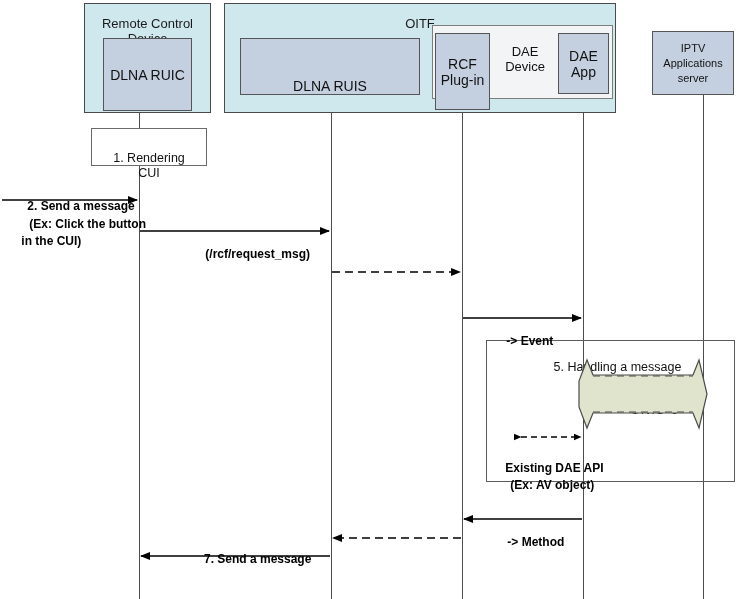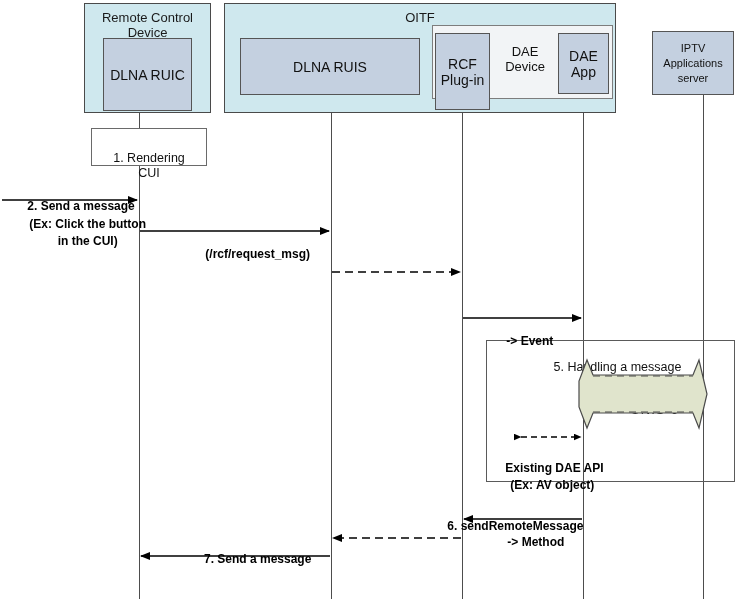--- a/index.html
+++ b/index.html
@@ -28,20 +28,21 @@
     border: 1px solid #4a4a4a;
     background: #cfe8ee;
   }
   .group-title {
     position: absolute;
     left: 0; right: 0;
     text-align: center;
     color: #1a1a1a;
     font-size: 13px;
     line-height: 15px;
+    margin-top: 6px;
   }
   .actor-box {
     box-sizing: border-box;
     border: 1px solid #555;
     background: #c4d0e0;
     display: flex;
     align-items: center;
     justify-content: center;
     text-align: center;
     color: #111;
@@ -138,21 +139,21 @@
   <div class="abs actor-box" style="left:103px; top:38px; width:89px; height:73px;">
     <span>DLNA RUIC</span>
   </div>
 
   <div class="abs group-box" style="left:224px; top:3px; width:392px; height:110px;">
     <div class="group-title" style="top:6px;">
       <span>OITF</span>
     </div>
   </div>
 
-  <div class="abs actor-box" style="left:240px; top:38px; width:180px; height:57px;">
+  <div class="abs actor-box" style="left:240px; top:38px; width:180px; height:57px;align-items:flex-end;">
     <span>DLNA RUIS</span>
   </div>
 
   <div class="abs browser-box" style="left:432px; top:25px; width:181px; height:74px;">
   </div>
   <div class="abs browser-label" style="left:495px; top:44px; width:60px;">
     <span>DAE</span><br>
     <span>Device</span>
   </div>
 
@@ -186,42 +187,39 @@
   <div class="abs unis-label" style="left:612px; top:387px;">
     <span>UNIS-6</span>
   </div>
 
   <div class="abs msg-label" style="left:14px; top:185px; text-align:left; width:140px;">
     <span>2. Send a message</span>
   </div>
   <div class="abs msg-label" style="left:8px; top:203px; text-align:center; width:146px;">
     <span>(Ex: Click the button</span>
   </div>
-  <div class="abs msg-label" style="left:8px; top:220px; text-align:center; width:146px;">
+  <div class="abs msg-label" style="left:8px; top:220px; width:146px;">
     <span>in the CUI)</span>
   </div>
 
   <div class="abs msg-label" style="left:176px; top:233px; text-align:center; width:150px;">
     <span>(/rcf/request_msg)</span>
   </div>
 
   <div class="abs msg-label" style="left:493px; top:320px;">
     <span>-&gt; Event</span>
   </div>
 
   <div class="abs msg-label" style="left:492px; top:447px;">
     <span>Existing DAE API</span>
   </div>
   <div class="abs msg-label" style="left:497px; top:464px;">
     <span>(Ex: AV object)</span>
   </div>
 
-  <div class="abs msg-label" style="left:434px; top:505px;">
-    <span>6. sendRemoteMessage</span>
-  </div>
   <div class="abs msg-label" style="left:494px; top:521px;">
     <span>-&gt; Method</span>
   </div>
 
   <div class="abs msg-label" style="left:176px; top:538px; text-align:center; width:150px;">
     <span>7. Send a message</span>
   </div>
 
   <svg class="overlay" viewBox="0 0 756 599" xmlns="http://www.w3.org/2000/svg">
     <defs>

